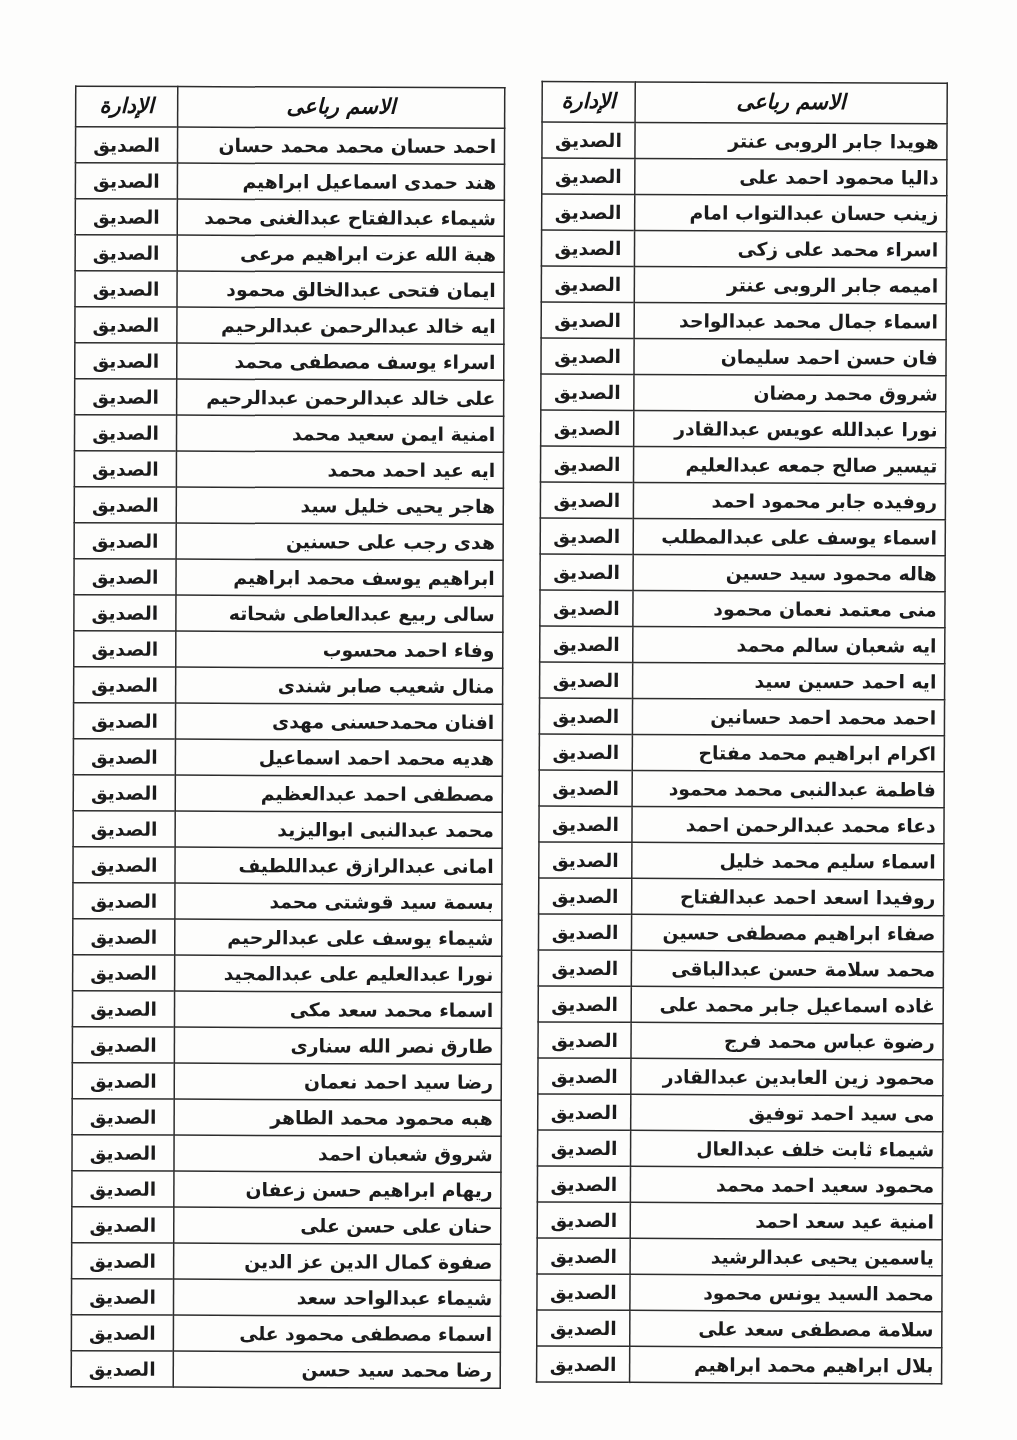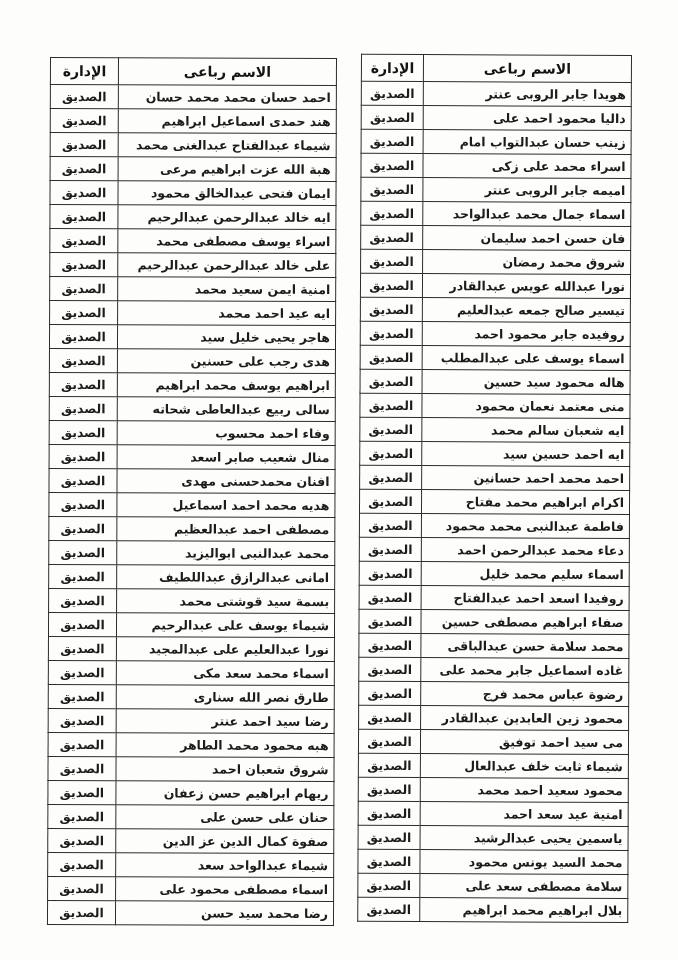--- a/index.html
+++ b/index.html
@@ -41,20 +41,21 @@
   table.roster, table.roster th, table.roster td {
     border: 1.5px solid #2d2d2d;
   }
   table.roster th {
     height: 26px;
     font-weight: bold;
     font-size: 14px;
     text-align: center;
     padding: 0 2px;
     color: #141414;
+    font-style: italic;
   }
   table.roster td {
     height: 23px;
     padding: 0 5px;
     font-weight: bold;
     font-size: 12.5px;
     white-space: nowrap;
     overflow: hidden;
     color: #1c1c1c;
   }
@@ -342,21 +343,21 @@
           <td class="name-cell">سالى ربيع عبدالعاطى شحاته</td>
           <td class="admin-cell">الصديق</td>
         </tr>
 
         <tr>
           <td class="name-cell">وفاء احمد محسوب</td>
           <td class="admin-cell">الصديق</td>
         </tr>
 
         <tr>
-          <td class="name-cell">منال شعيب صابر اسعد</td>
+          <td class="name-cell">منال شعيب صابر شندى</td>
           <td class="admin-cell">الصديق</td>
         </tr>
 
         <tr>
           <td class="name-cell">افنان محمدحسنى مهدى</td>
           <td class="admin-cell">الصديق</td>
         </tr>
 
         <tr>
           <td class="name-cell">هديه محمد احمد اسماعيل</td>
@@ -397,21 +398,21 @@
           <td class="name-cell">اسماء محمد سعد مكى</td>
           <td class="admin-cell">الصديق</td>
         </tr>
 
         <tr>
           <td class="name-cell">طارق نصر الله سنارى</td>
           <td class="admin-cell">الصديق</td>
         </tr>
 
         <tr>
-          <td class="name-cell">رضا سيد احمد عنتر</td>
+          <td class="name-cell">رضا سيد احمد نعمان</td>
           <td class="admin-cell">الصديق</td>
         </tr>
 
         <tr>
           <td class="name-cell">هبه محمود محمد الطاهر</td>
           <td class="admin-cell">الصديق</td>
         </tr>
 
         <tr>
           <td class="name-cell">شروق شعبان احمد</td>

